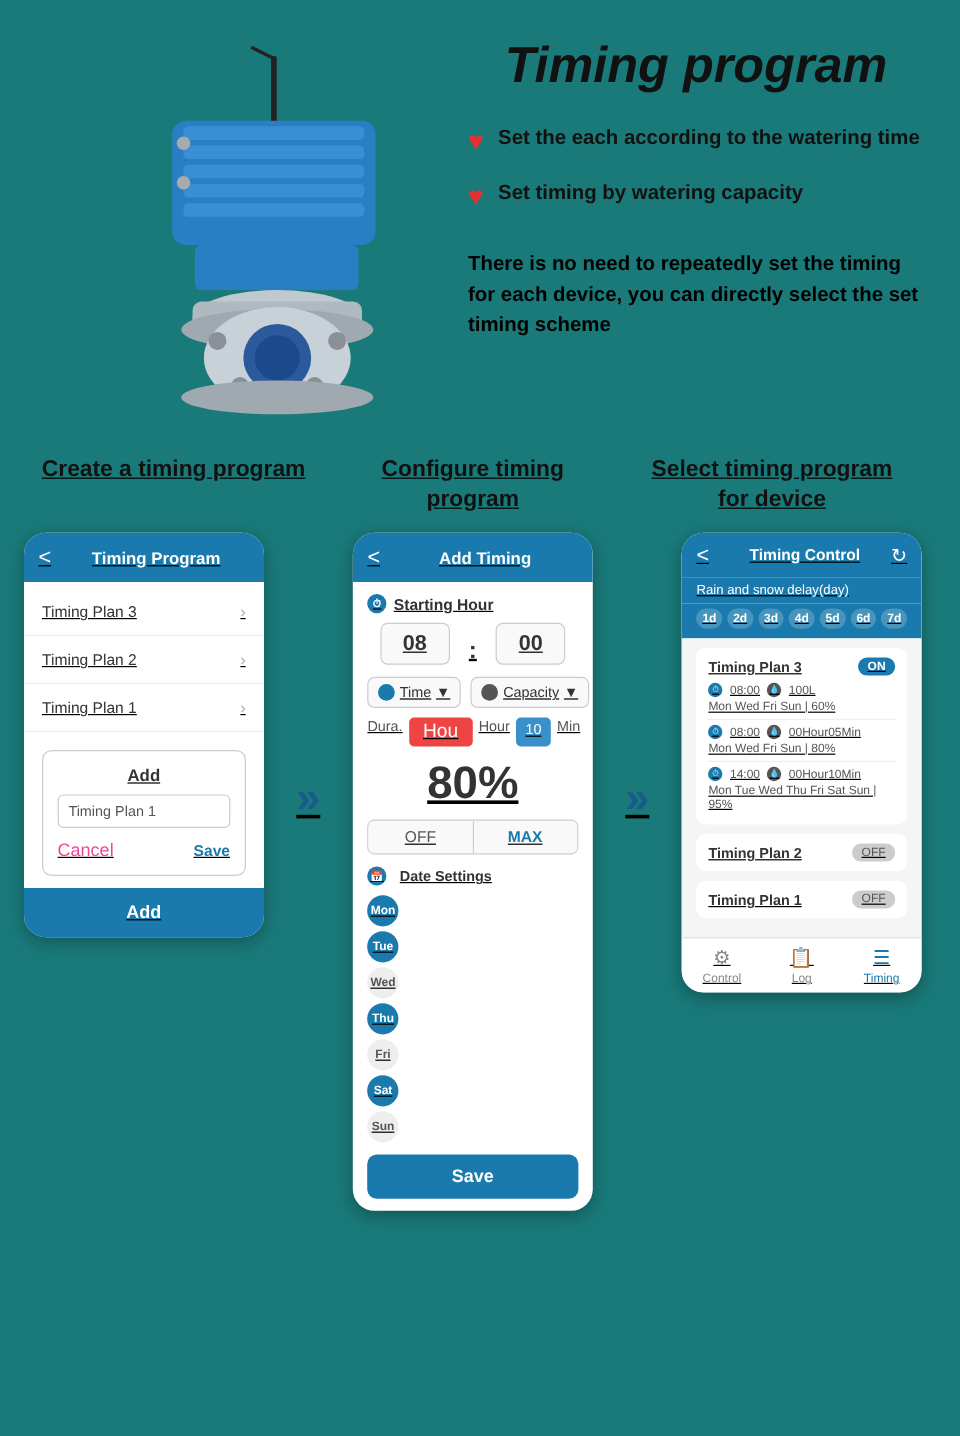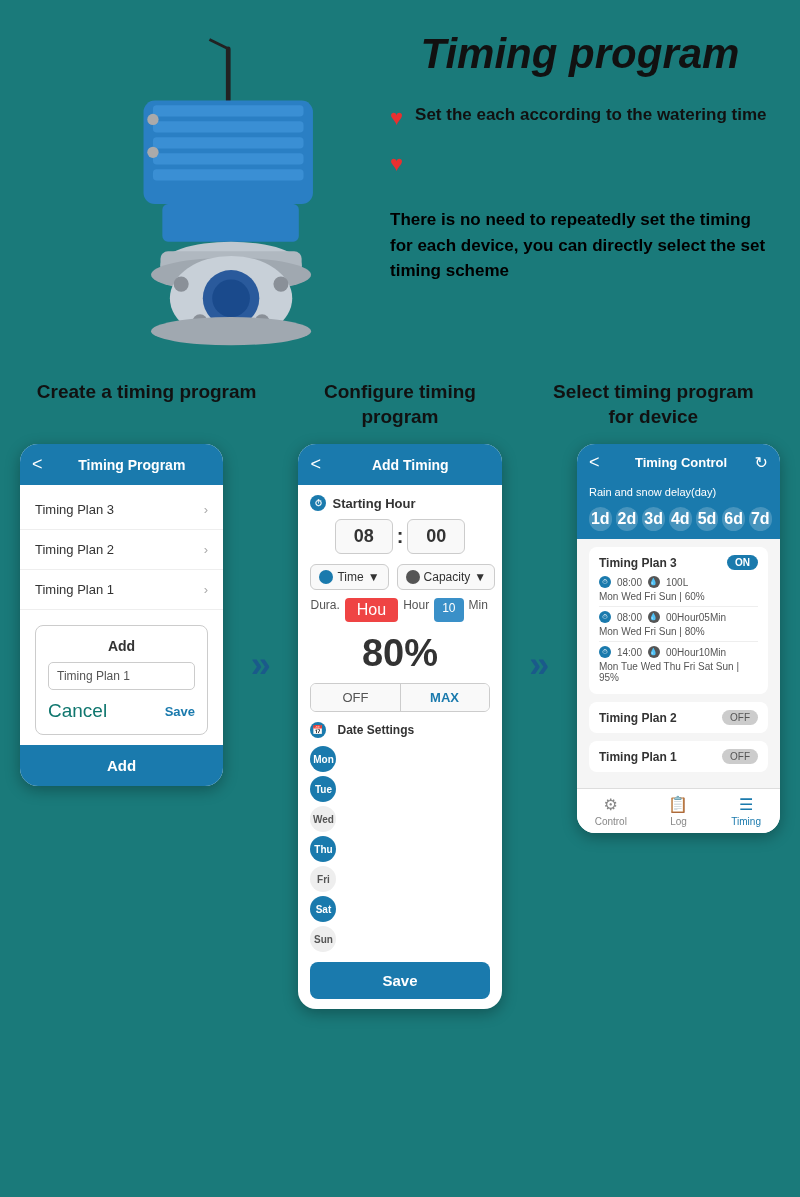--- a/index.html
+++ b/index.html
@@ -63,21 +63,22 @@
     .description-text {
       font-size: 17px;
       font-weight: bold;
       color: #000000;
       line-height: 1.5;
       margin-top: 30px;
     }
 
     
     .bottom-section {
-      padding: 10px 20px 30px 20px;
+      padding: 10px 32px 30px 20px;
+      text-decoration: underline;
     }
     .steps-row {
       display: flex;
       justify-content: space-around;
       margin-bottom: 15px;
     }
     .step-title {
       text-align: center;
       font-size: 19px;
       font-weight: bold;
@@ -164,22 +165,22 @@
       padding: 6px 8px;
       font-size: 12px;
       color: #555;
       margin-bottom: 10px;
     }
     .ph1-dialog-buttons {
       display: flex;
       justify-content: space-between;
     }
     .ph1-btn-cancel {
-      font-size: 19px;
-      color: #0f766e;
+      font-size: 15px;
+      color: #ec4899;
       background: none;
       border: none;
       cursor: pointer;
     }
     .ph1-btn-save {
       font-size: 13px;
       color: #1a7aad;
       font-weight: bold;
       background: none;
       border: none;
@@ -221,23 +222,23 @@
       border-radius: 50%;
       margin-right: 6px;
       display: inline-flex;
       align-items: center;
       justify-content: center;
       color: #fff;
       font-size: 9px;
     }
     .ph2-time-row {
       display: flex;
-      align-items: center;
+      align-items: flex-end;
       justify-content: center;
-      gap: 4px;
+      gap: 16px;
       margin-bottom: 10px;
     }
     .ph2-time-box {
       border: 1px solid #ccc;
       border-radius: 6px;
       padding: 6px 18px;
       font-size: 18px;
       font-weight: bold;
       color: #333;
       background: #f9f9f9;
@@ -387,21 +388,21 @@
       gap: 4px;
       background: #1a7aad;
       padding: 4px 12px 8px;
     }
     .ph3-day-btn {
       flex: 1;
       text-align: center;
       background: rgba(255,255,255,0.2);
       border-radius: 12px;
       padding: 3px 2px;
-      font-size: 16px;
+      font-size: 10px;
       color: #fff;
       font-weight: bold;
     }
     .ph3-body { padding: 8px 12px; background: #f5f5f5; }
     .ph3-plan-row {
       display: flex;
       align-items: center;
       justify-content: space-between;
       background: #fff;
       border-radius: 8px;
@@ -534,20 +535,21 @@
   <div class="right-content">
     <div class="page-title">Timing program</div>
 
     <div class="bullet-item">
       <span class="heart-icon">♥</span>
       <span class="bullet-text">Set the each according to the watering time</span>
     </div>
 
     <div class="bullet-item">
       <span class="heart-icon">♥</span>
+      <span class="bullet-text">Set timing by watering capacity</span>
     </div>
 
     <div class="description-text">There is no need to repeatedly set the timing for each device, you can directly select the set timing scheme</div>
   </div>
 </div>
 
 <div class="bottom-section">
 
   <div class="steps-row">
     <div class="step-title">Create a timing program</div>

